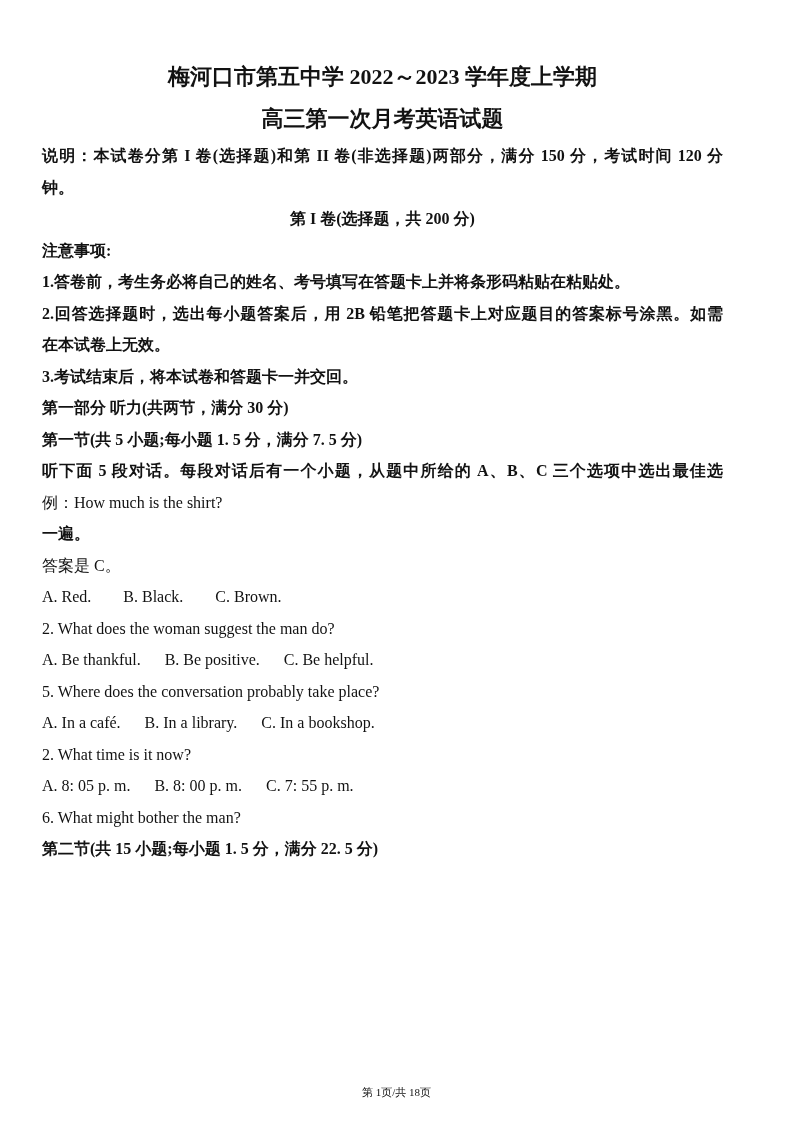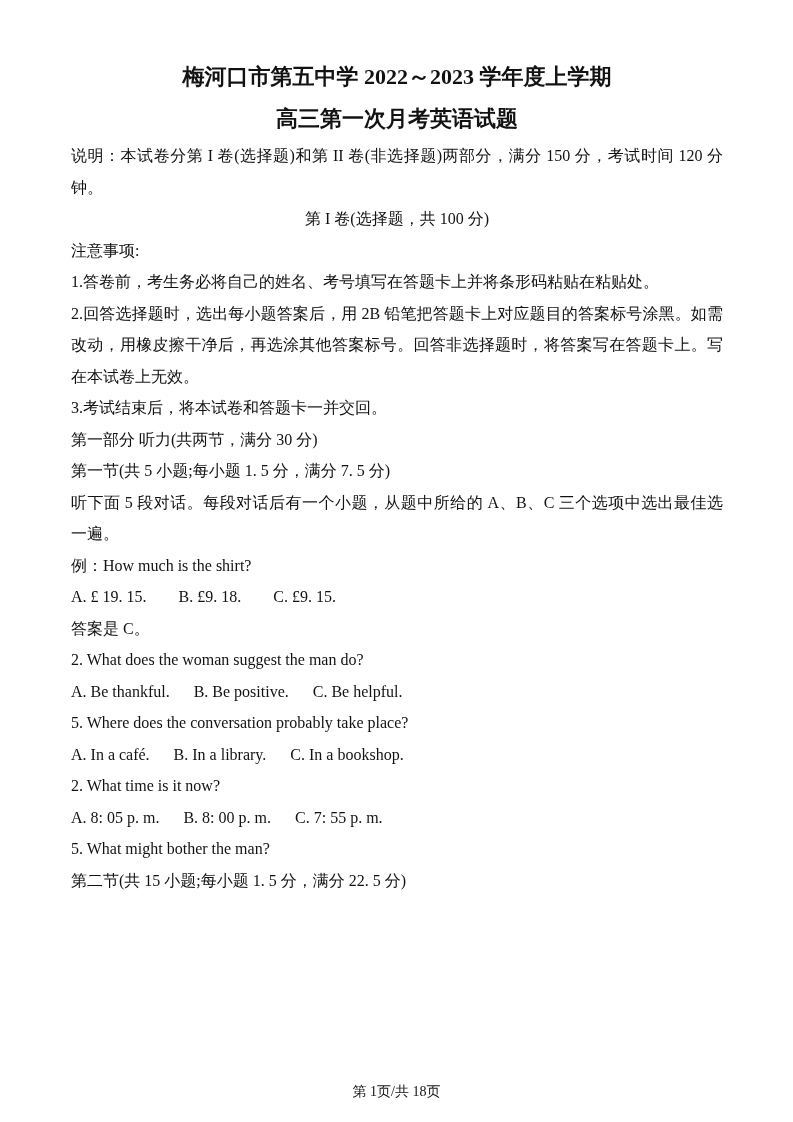--- a/index.html
+++ b/index.html
@@ -7,91 +7,90 @@
     padding: 0;
     background: #ffffff;
   }
   .page {
     position: relative;
     width: 793px;
     height: 1122px;
     margin: 0 auto;
     background: #ffffff;
     box-sizing: border-box;
-    padding: 56px 70px 0 71px;
+    padding: 56px 70px 0 42px;
     font-family: "Liberation Serif", "DejaVu Serif", serif;
     color: #121212;
     overflow: hidden;
   }
   .page p { margin: 0; }
   .t {
     font-size: 22px;
     font-weight: 700;
     line-height: 42px;
     text-align: center;
     white-space: pre-wrap;
   }
   .ln {
     font-size: 16px;
     line-height: 31.5px;
     white-space: pre-wrap;
     text-align: left;
   }
-  .b { font-weight: 400; }
+  .b { font-weight: 700; }
   .ctr { text-align: center; }
   .jl { text-align: justify; text-align-last: justify; }
   .footer {
     position: absolute;
     left: 0;
     right: 0;
     top: 1082px;
     text-align: center;
-    font-size: 14px;
+    font-size: 11px;
     line-height: 20px;
     white-space: pre-wrap;
   }
 </style>
 </head>
 <body>
 
 <div class="page">
 
   <p class="t">梅河口市第五中学 2022～2023 学年度上学期</p>
   <p class="t">高三第一次月考英语试题</p>
 
   <p class="ln b jl">说明：本试卷分第 I 卷(选择题)和第 II 卷(非选择题)两部分，满分 150 分，考试时间 120 分</p>
   <p class="ln b">钟。</p>
 
-  <p class="ln b ctr">第 I 卷(选择题，共 100 分)</p>
+  <p class="ln b ctr">第 I 卷(选择题，共 200 分)</p>
 
   <p class="ln b">注意事项:</p>
   <p class="ln b">1.答卷前，考生务必将自己的姓名、考号填写在答题卡上并将条形码粘贴在粘贴处。</p>
   <p class="ln b jl">2.回答选择题时，选出每小题答案后，用 2B 铅笔把答题卡上对应题目的答案标号涂黑。如需</p>
-  <p class="ln b jl">改动，用橡皮擦干净后，再选涂其他答案标号。回答非选择题时，将答案写在答题卡上。写</p>
   <p class="ln b">在本试卷上无效。</p>
   <p class="ln b">3.考试结束后，将本试卷和答题卡一并交回。</p>
 
   <p class="ln b">第一部分 听力(共两节，满分 30 分)</p>
   <p class="ln b">第一节(共 5 小题;每小题 1. 5 分，满分 7. 5 分)</p>
   <p class="ln b jl">听下面 5 段对话。每段对话后有一个小题，从题中所给的 A、B、C 三个选项中选出最佳选</p>
+  <p class="ln">例：How much is the shirt?</p>
+
   <p class="ln b">一遍。</p>
-
-  <p class="ln">例：How much is the shirt?</p>
-  <p class="ln">A. £ 19. 15.        B. £9. 18.        C. £9. 15.</p>
   <p class="ln">答案是 C。</p>
 
+  <p class="ln">A. Red.        B. Black.        C. Brown.</p>
 
   <p class="ln">2. What does the woman suggest the man do?</p>
   <p class="ln">A. Be thankful.      B. Be positive.      C. Be helpful.</p>
 
   <p class="ln">5. Where does the conversation probably take place?</p>
   <p class="ln">A. In a café.      B. In a library.      C. In a bookshop.</p>
 
   <p class="ln">2. What time is it now?</p>
   <p class="ln">A. 8: 05 p. m.      B. 8: 00 p. m.      C. 7: 55 p. m.</p>
 
-  <p class="ln">5. What might bother the man?</p>
+  <p class="ln">6. What might bother the man?</p>
 
   <p class="ln b">第二节(共 15 小题;每小题 1. 5 分，满分 22. 5 分)</p>
 
   <p class="footer">第 1页/共 18页</p>
 
 </div>
 
 </body></html>

